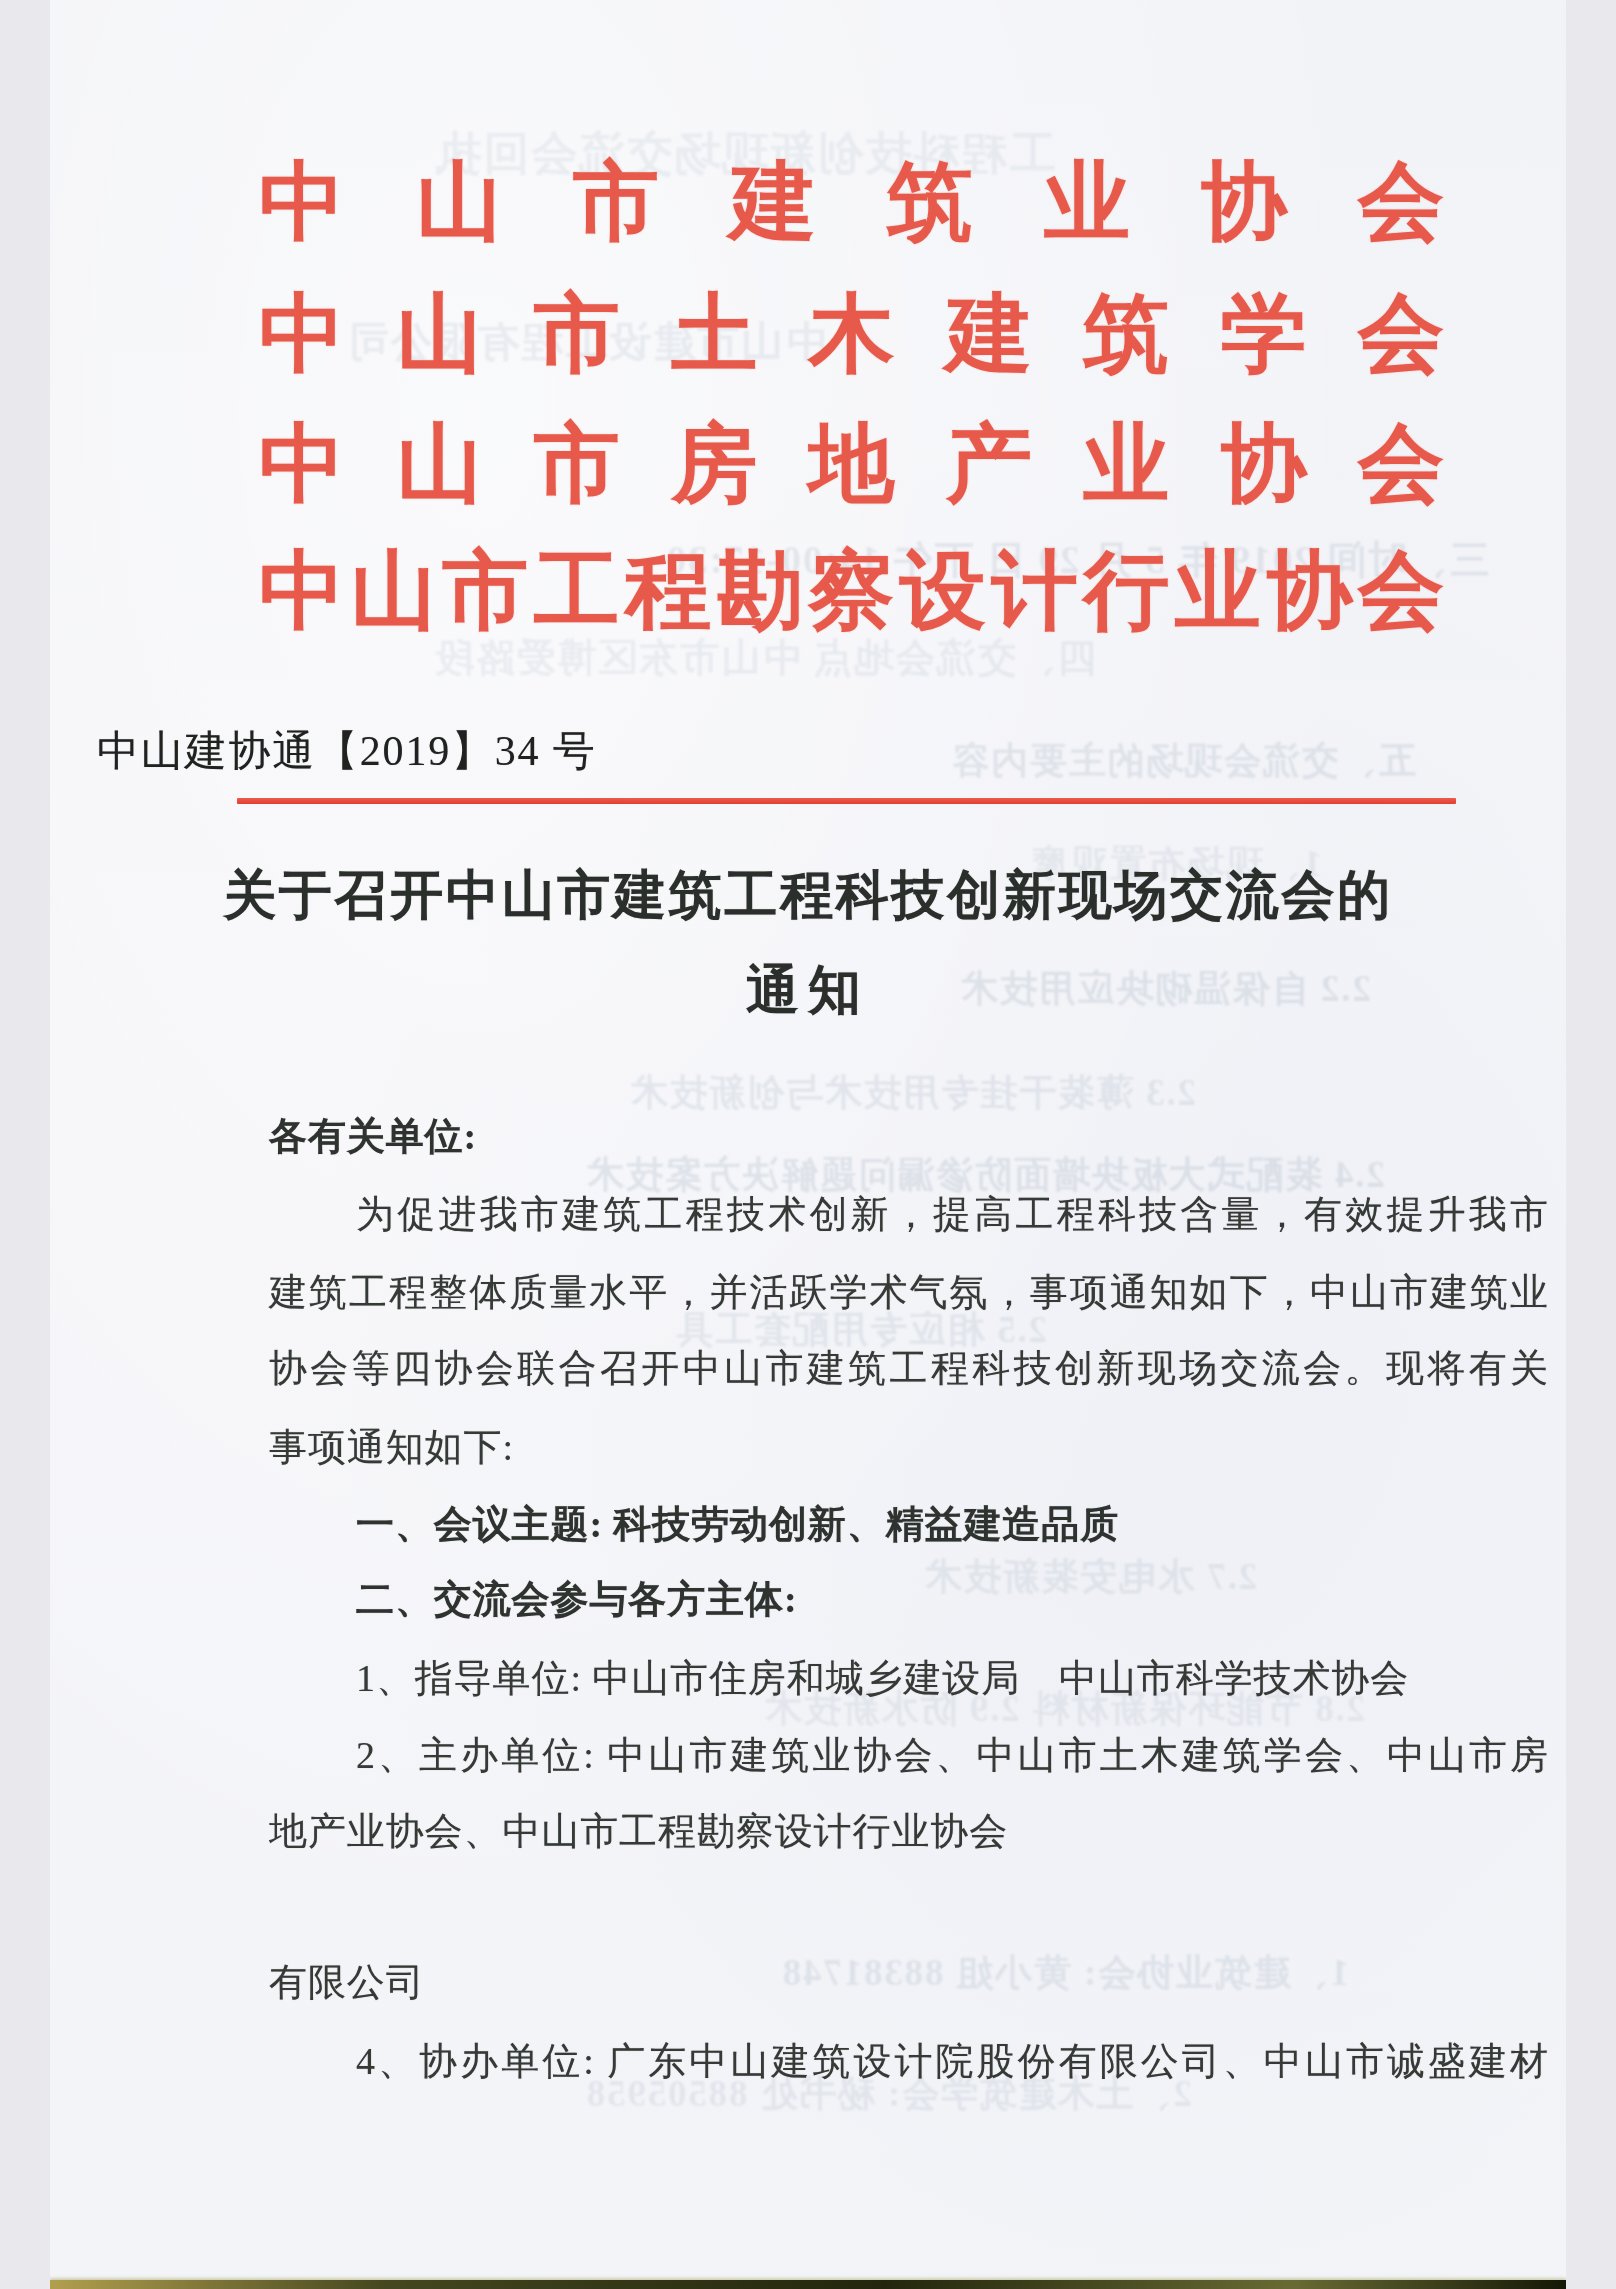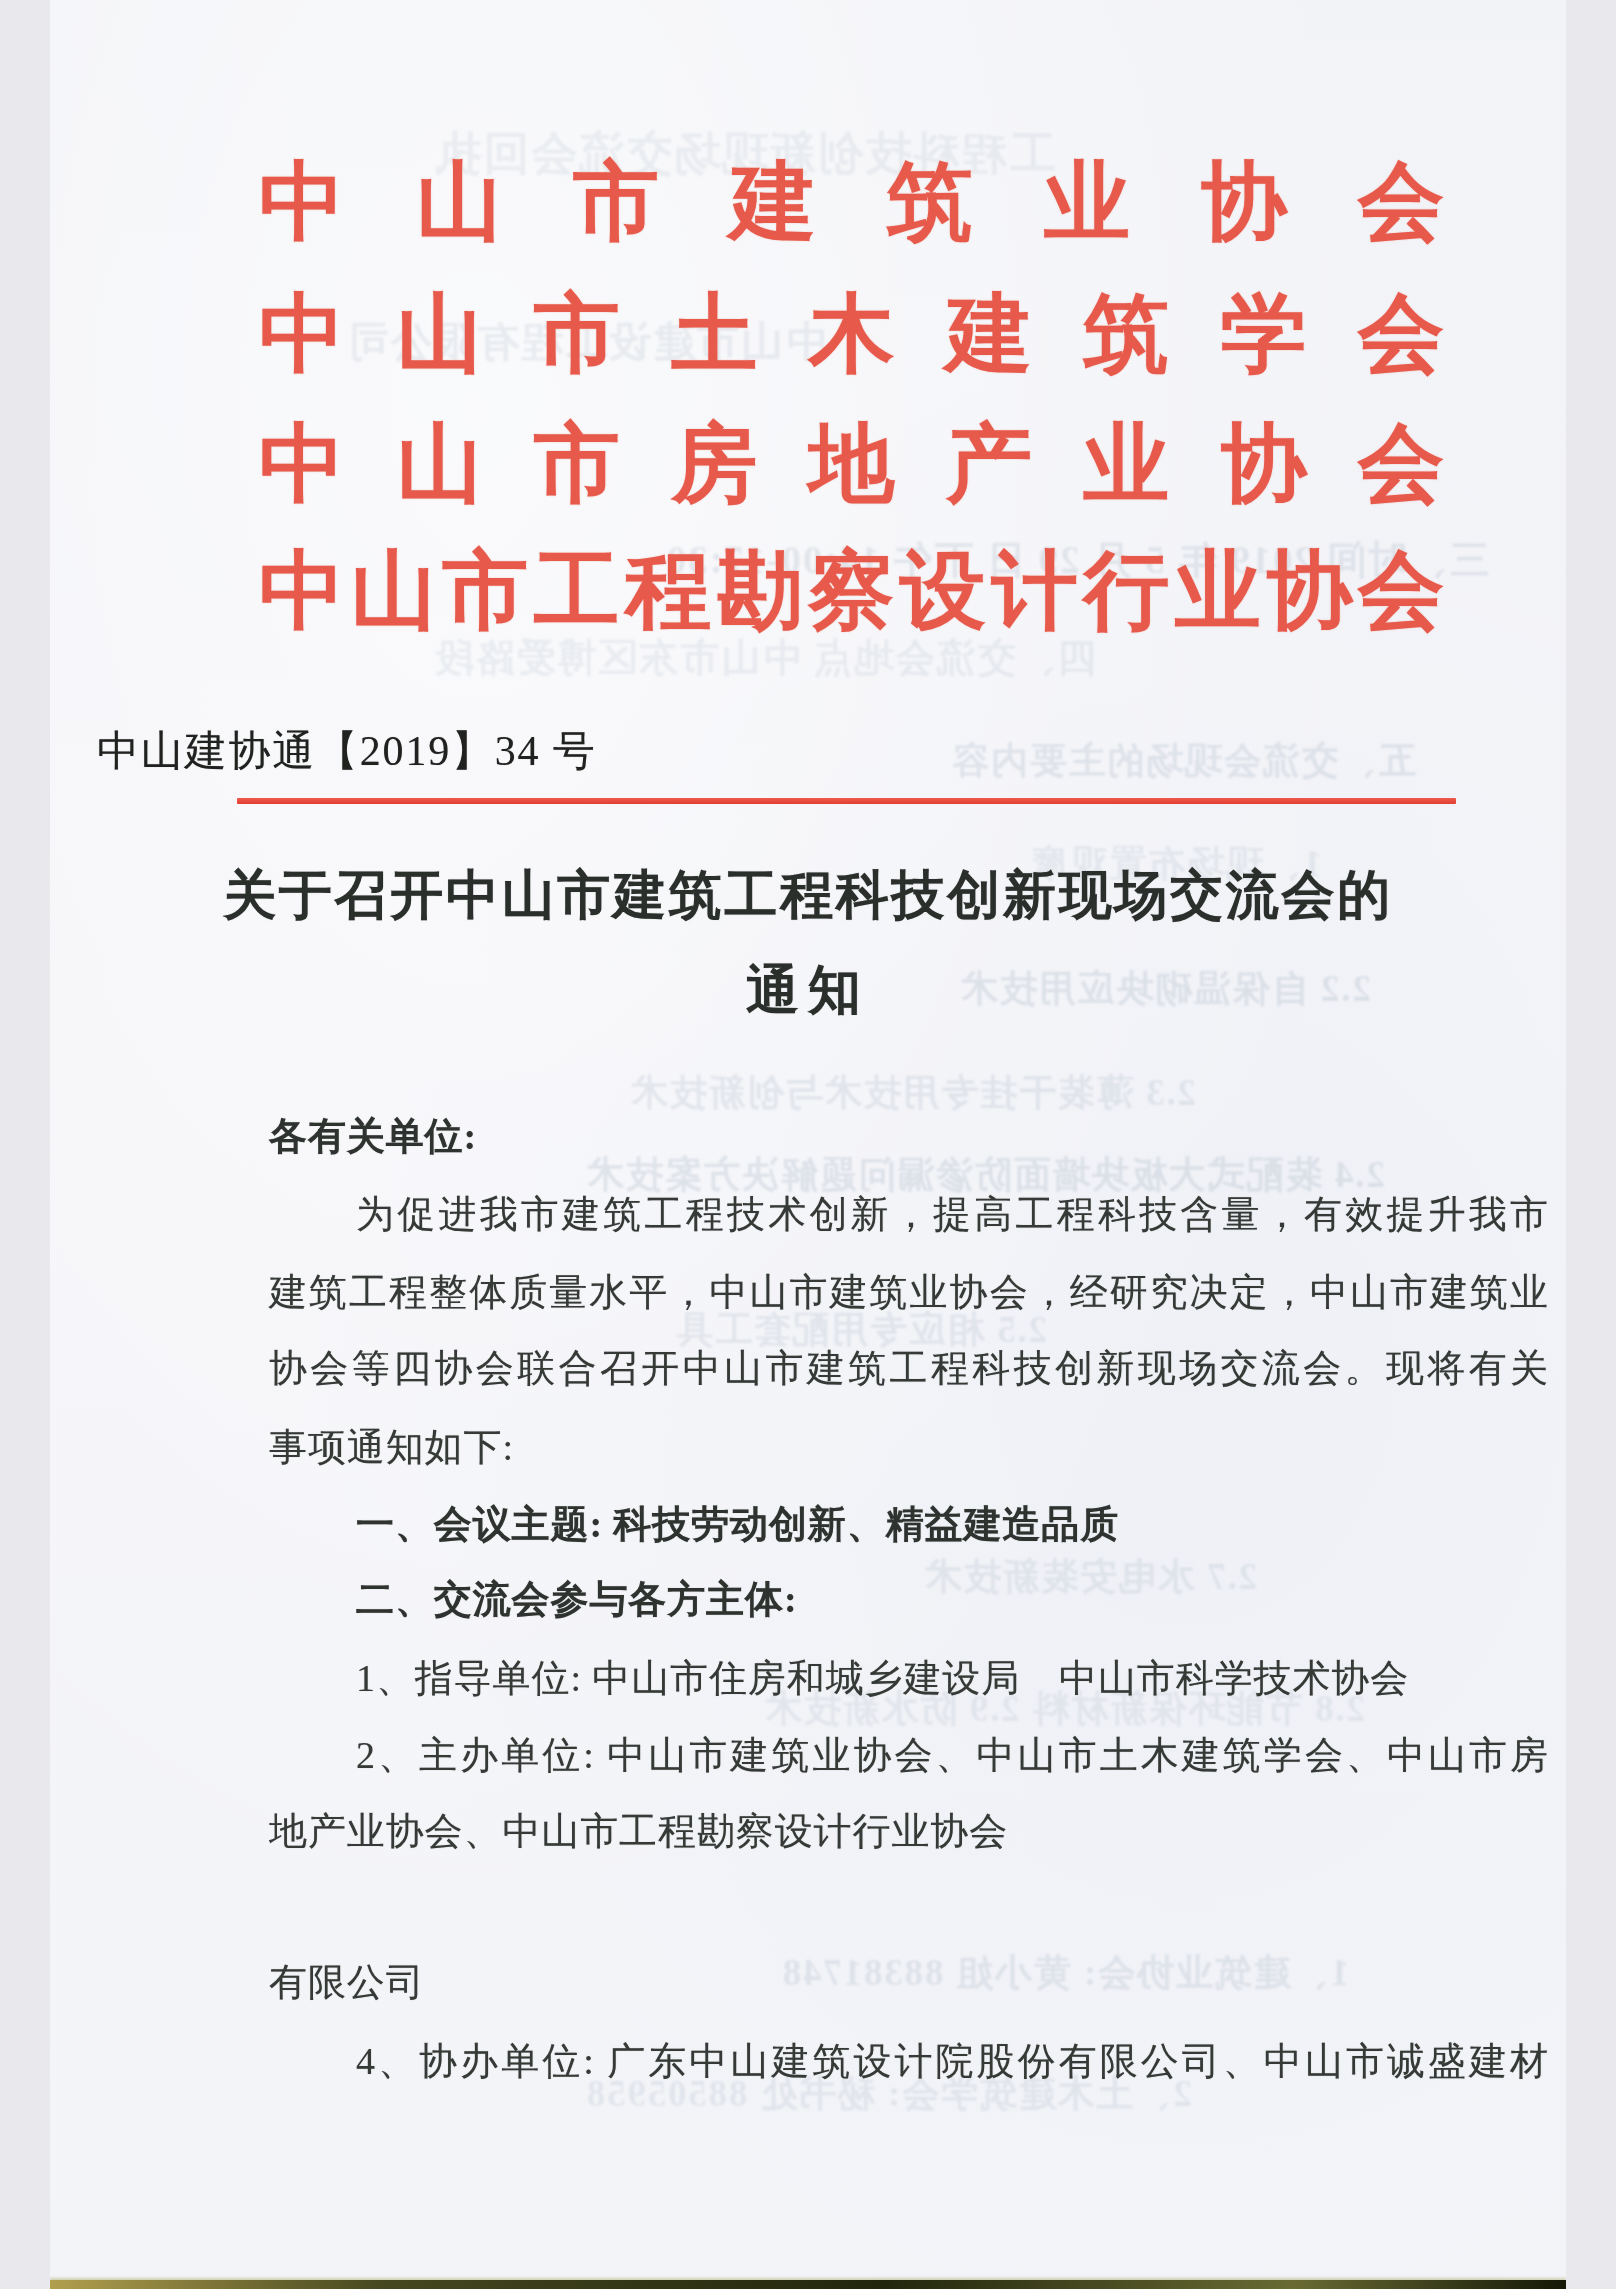--- a/index.html
+++ b/index.html
@@ -132,21 +132,21 @@
 
   <div class="docnum">中山建协通【2019】34 号</div>
 
   <div class="rule"></div>
 
   <div class="title-l1">关于召开中山市建筑工程科技创新现场交流会的</div>
   <div class="title-l2">通知</div>
 
   <div class="bl bold" style="top:1114px">各有关单位:</div>
   <div class="bl indent justify" style="top:1192px">为促进我市建筑工程技术创新，提高工程科技含量，有效提升我市</div>
-  <div class="bl justify" style="top:1270px">建筑工程整体质量水平，中山市建筑业协会，经研究决定，中山市建筑业</div>
+  <div class="bl justify" style="top:1270px">建筑工程整体质量水平，并活跃学术气氛，事项通知如下，中山市建筑业</div>
   <div class="bl justify" style="top:1346px">协会等四协会联合召开中山市建筑工程科技创新现场交流会。现将有关</div>
   <div class="bl" style="top:1425px">事项通知如下:</div>
   <div class="bl indent bold" style="top:1502px">一、会议主题: 科技劳动创新、精益建造品质</div>
   <div class="bl indent bold" style="top:1577px">二、交流会参与各方主体:</div>
   <div class="bl indent" style="top:1656px">1、指导单位: 中山市住房和城乡建设局　中山市科学技术协会</div>
   <div class="bl indent justify" style="top:1733px">2、主办单位: 中山市建筑业协会、中山市土木建筑学会、中山市房</div>
   <div class="bl" style="top:1809px">地产业协会、中山市工程勘察设计行业协会</div>
   <div class="bl" style="top:1960px">有限公司</div>
   <div class="bl indent justify" style="top:2039px">4、协办单位: 广东中山建筑设计院股份有限公司、中山市诚盛建材</div>
 

